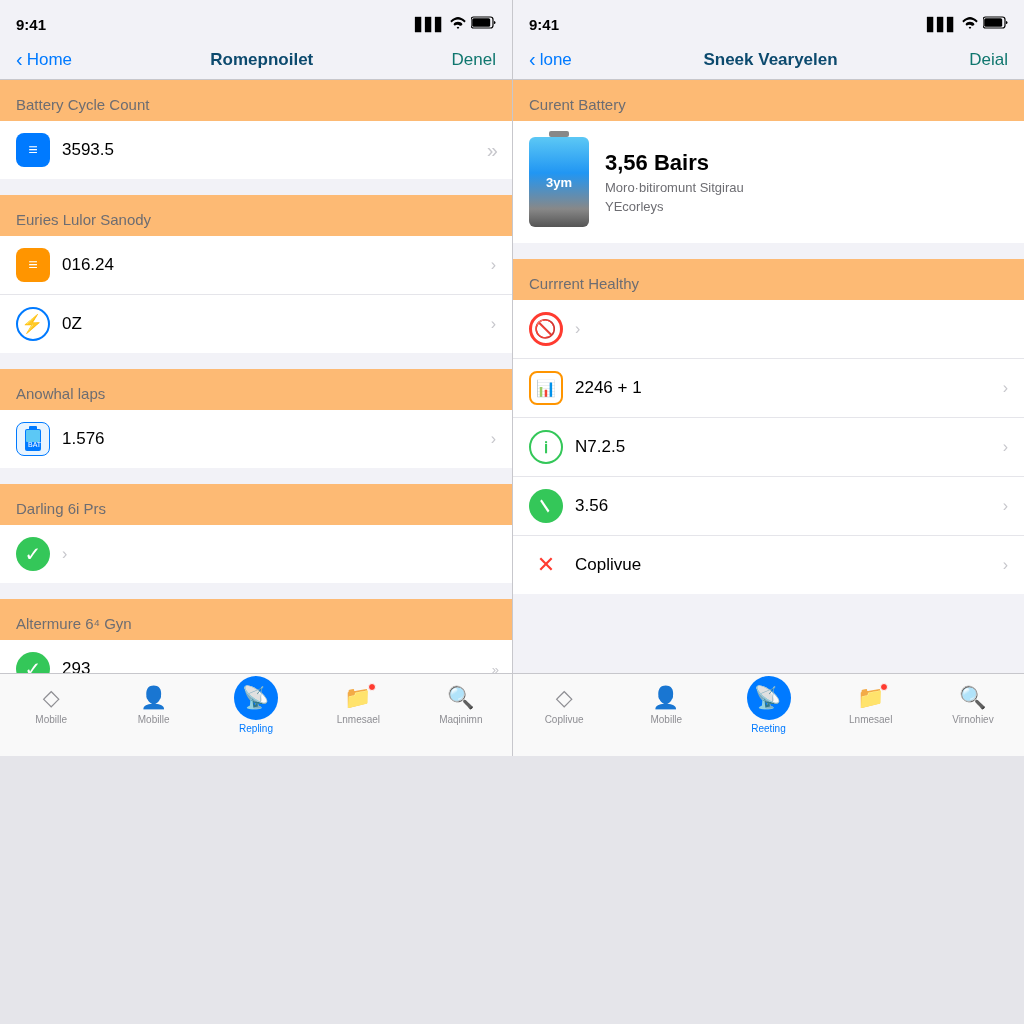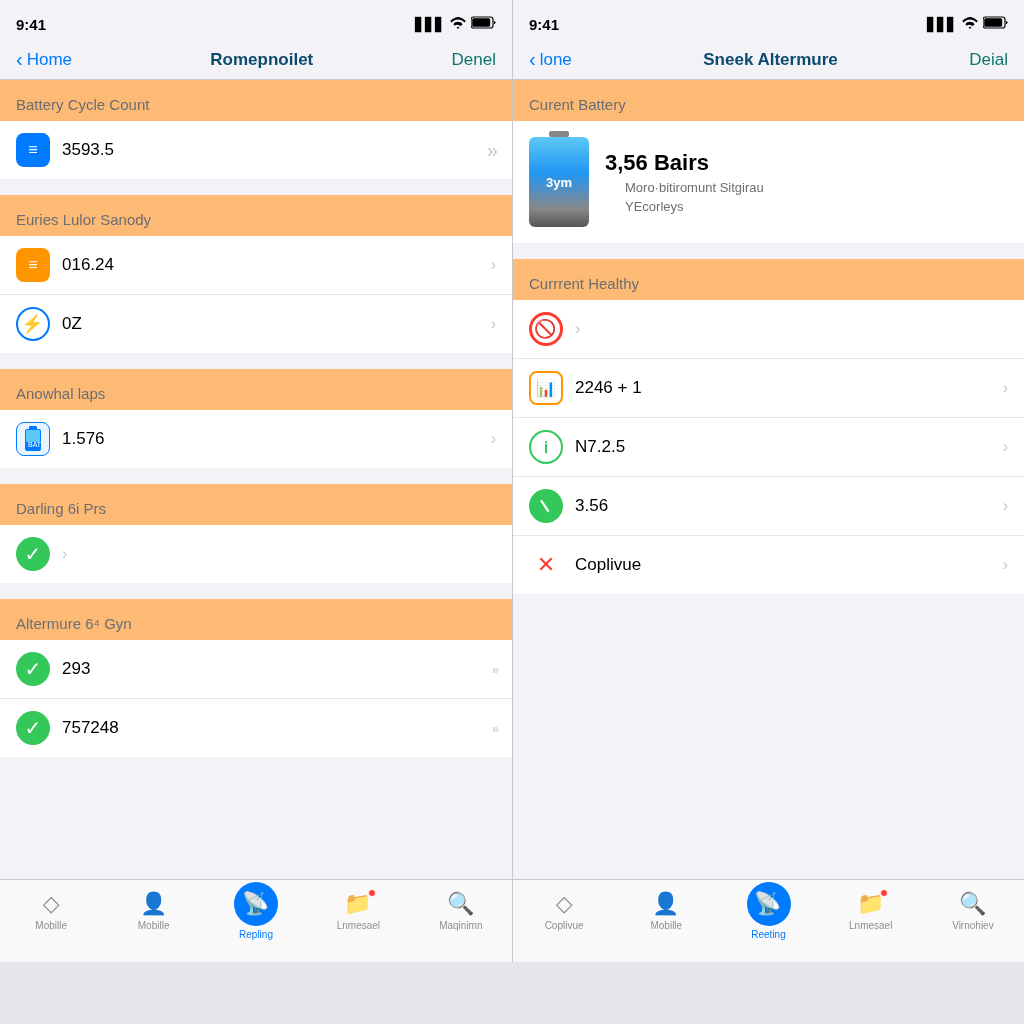--- a/index.html
+++ b/index.html
@@ -8,21 +8,21 @@
       background: #e5e5ea;
       display: flex;
       width: 1024px;
       height: 1024px;
       overflow: hidden;
     }
 
     
     .phone-panel {
       width: 512px;
-      height: 962px;
+      height: 756px;
       background: #f2f2f7;
       display: flex;
       flex-direction: column;
       overflow: hidden;
     }
     .phone-panel + .phone-panel {
       border-left: 1px solid #c7c7cc;
     }
 
     
@@ -255,21 +255,20 @@
     .battery-info {}
     .battery-title {
       font-size: 22px;
       font-weight: 600;
       color: #000;
     }
     .battery-subtitle {
       font-size: 13px;
       color: #6d6d72;
       margin-top: 4px;
-      margin-left: 20px;
     }
 
     
     .health-icon-no {
       width: 34px;
       height: 34px;
       border-radius: 50%;
       border: 3px solid #ff3b30;
       display: flex;
       align-items: center;
@@ -477,21 +476,21 @@
           </svg>
       </span>
     </div>
   </div>
 
   <div class="nav-bar">
     <div class="nav-back">
       <span class="chevron">‹</span>
       <span>lone</span>
     </div>
-    <span class="nav-title">Sneek Altermure</span>
+    <span class="nav-title">Sneek Vearyelen</span>
     <span class="nav-action">Deial</span>
   </div>
 
   <div class="scroll-content">
 
     <div class="section-header">Curent Battery</div>
     <div class="battery-hero">
       <div class="battery-img">
         <span>3ym</span>
       </div>

